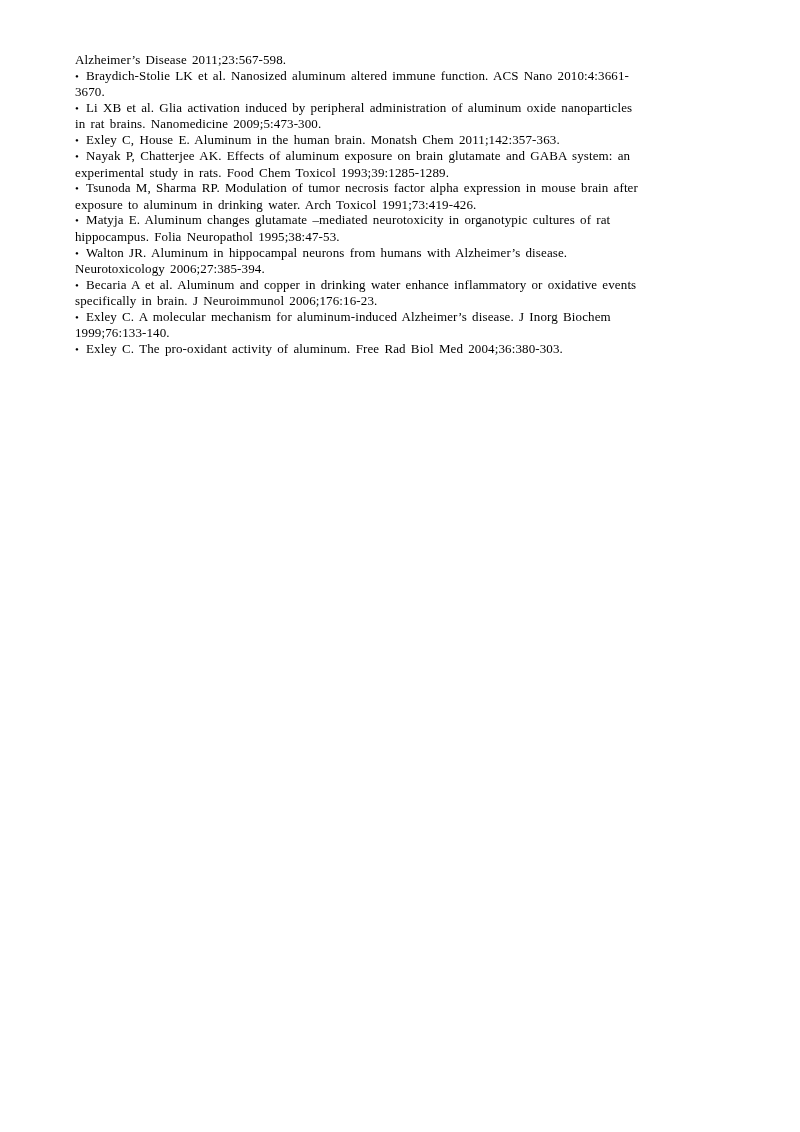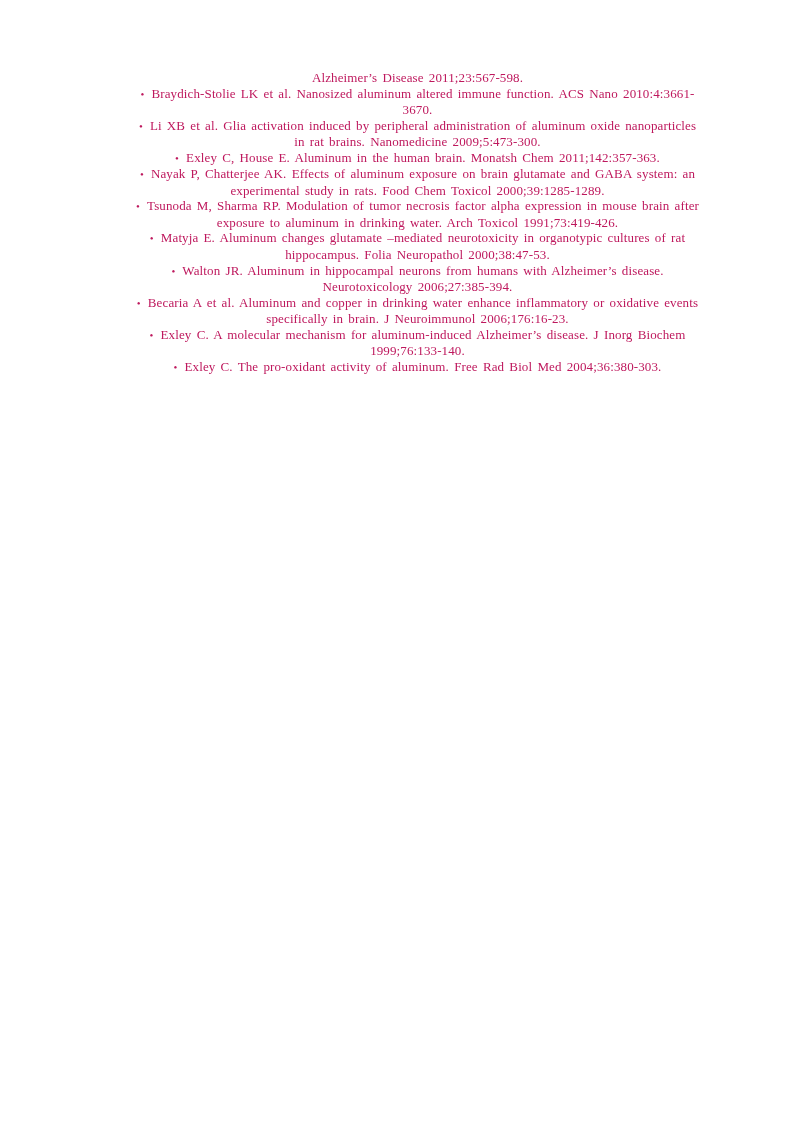--- a/index.html
+++ b/index.html
@@ -11,28 +11,27 @@
     position: relative;
     width: 800px;
     height: 1132px;
     background: #ffffff;
     overflow: hidden;
     font-family: "Liberation Serif", serif;
   }
   .text-block {
     position: absolute;
     left: 75px;
-    top: 70px;
+    top: 52px;
     width: 685px;
     font-size: 13px;
     line-height: 15.55px;
-    color: #be185d;
+    color: #000000;
     letter-spacing: 0.12px;
     word-spacing: 1.8px;
-    text-align: center;
   }
   .ref {
     margin: 0;
     padding: 0;
     white-space: pre-wrap;
   }
   .bullet {
     display: inline;
     padding-right: 7px;
     font-size: 11px;
@@ -43,25 +42,25 @@
 
 <div class="page">
   <div class="text-block">
     <p class="ref"><span class="ref-text">Alzheimer’s Disease 2011;23:567-598.</span></p>
       <p class="ref"><span class="bullet">•</span><span class="ref-text">Braydich-Stolie LK et al. Nanosized aluminum altered immune function. ACS Nano 2010:4:3661-
 3670.</span></p>
       <p class="ref"><span class="bullet">•</span><span class="ref-text">Li XB et al. Glia activation induced by peripheral administration of aluminum oxide nanoparticles
 in rat brains. Nanomedicine 2009;5:473-300.</span></p>
       <p class="ref"><span class="bullet">•</span><span class="ref-text">Exley C, House E. Aluminum in the human brain. Monatsh Chem 2011;142:357-363.</span></p>
       <p class="ref"><span class="bullet">•</span><span class="ref-text">Nayak P, Chatterjee AK. Effects of aluminum exposure on brain glutamate and GABA system: an
-experimental study in rats. Food Chem Toxicol 2000;39:1285-1289.</span></p>
+experimental study in rats. Food Chem Toxicol 1993;39:1285-1289.</span></p>
       <p class="ref"><span class="bullet">•</span><span class="ref-text">Tsunoda M, Sharma RP. Modulation of tumor necrosis factor alpha expression in mouse brain after
 exposure to aluminum in drinking water. Arch Toxicol 1991;73:419-426.</span></p>
       <p class="ref"><span class="bullet">•</span><span class="ref-text">Matyja E. Aluminum changes glutamate –mediated neurotoxicity in organotypic cultures of rat
-hippocampus. Folia Neuropathol 2000;38:47-53.</span></p>
+hippocampus. Folia Neuropathol 1995;38:47-53.</span></p>
       <p class="ref"><span class="bullet">•</span><span class="ref-text">Walton JR. Aluminum in hippocampal neurons from humans with Alzheimer’s disease.
 Neurotoxicology 2006;27:385-394.</span></p>
       <p class="ref"><span class="bullet">•</span><span class="ref-text">Becaria A et al. Aluminum and copper in drinking water enhance inflammatory or oxidative events
 specifically in brain. J Neuroimmunol 2006;176:16-23.</span></p>
       <p class="ref"><span class="bullet">•</span><span class="ref-text">Exley C. A molecular mechanism for aluminum-induced Alzheimer’s disease. J Inorg Biochem
 1999;76:133-140.</span></p>
       <p class="ref"><span class="bullet">•</span><span class="ref-text">Exley C. The pro-oxidant activity of aluminum. Free Rad Biol Med 2004;36:380-303.</span></p>
     </div>
 </div>
 

